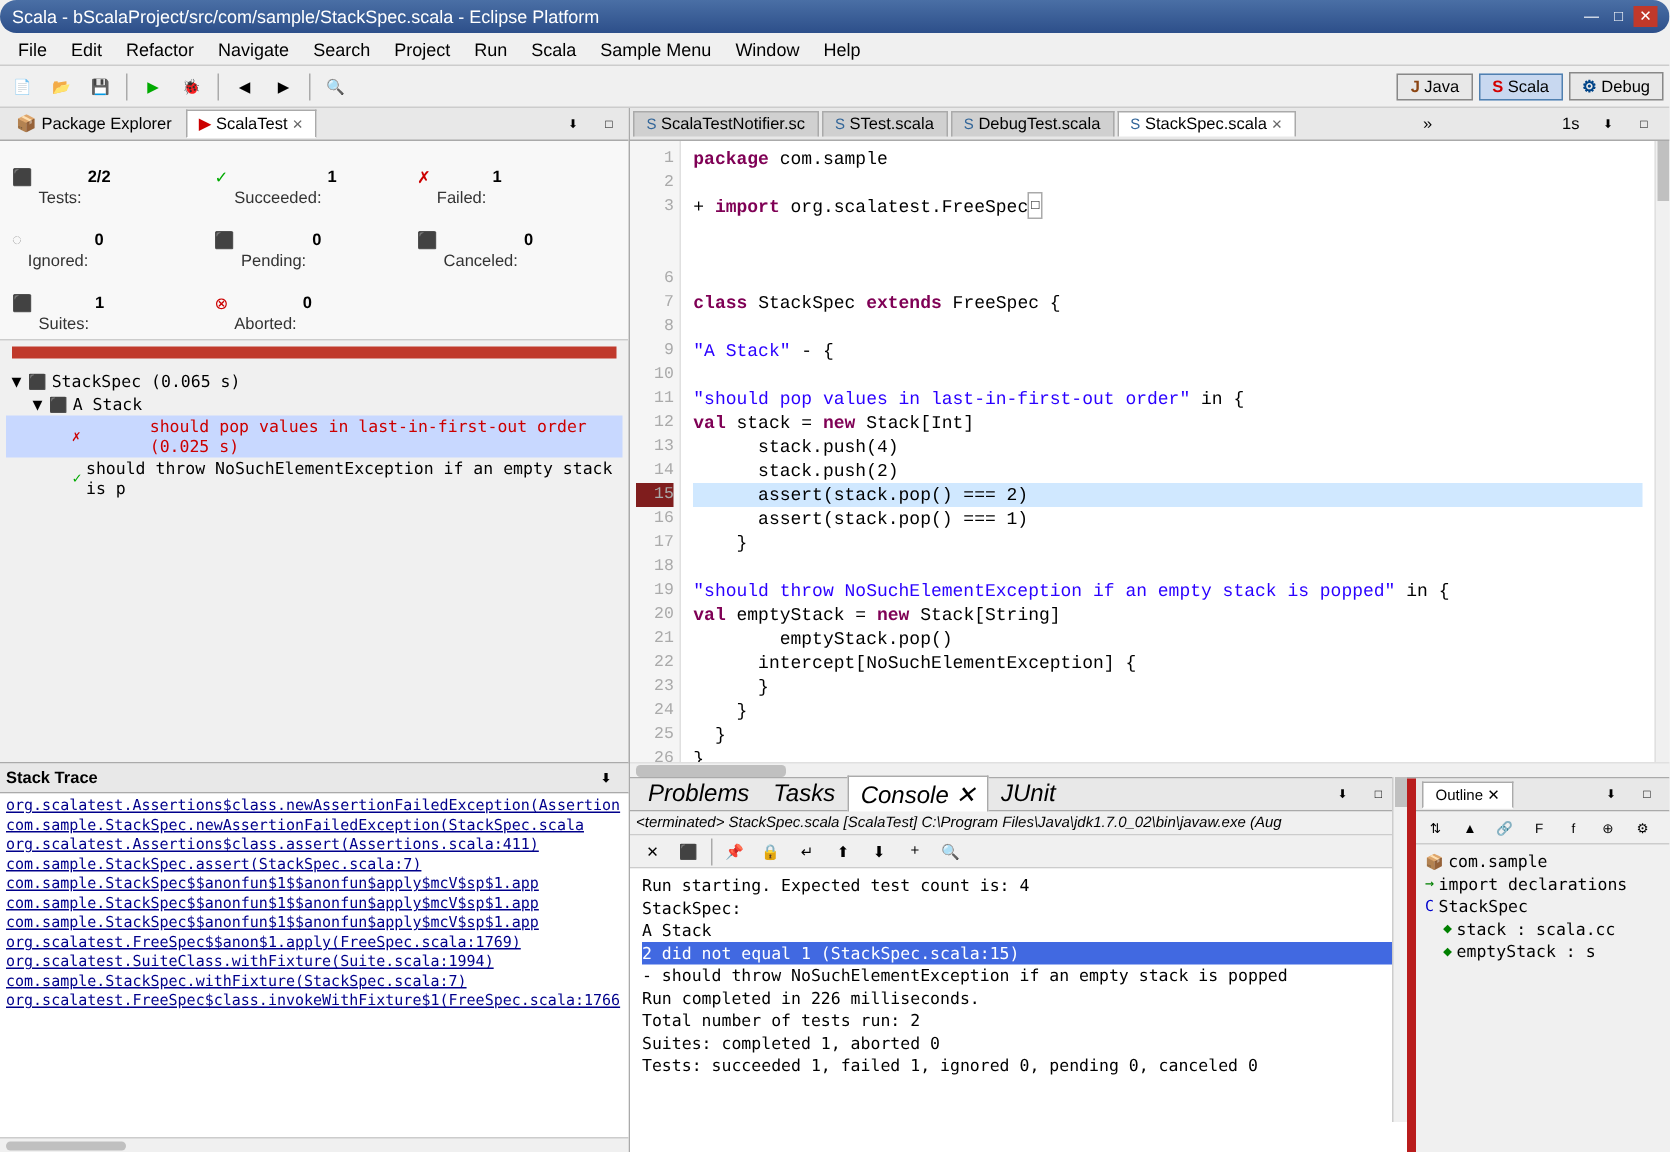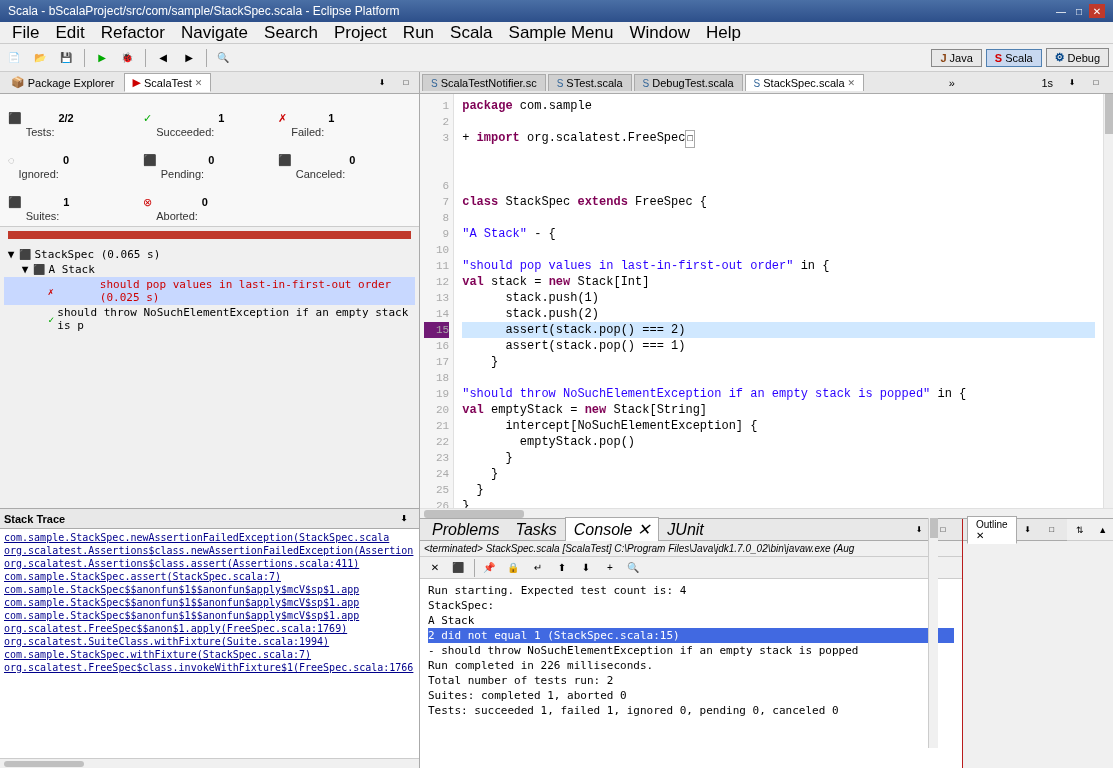--- a/index.html
+++ b/index.html
@@ -1,26 +1,26 @@
 <!DOCTYPE html>
 <html><head>
   <meta charset="utf-8">
   <style>
     * { box-sizing: border-box; margin: 0; padding: 0; }
     body { font-family: 'Segoe UI', Tahoma, sans-serif; font-size: 11px; background: #f0f0f0; color: #000; overflow: hidden; width: 1113px; height: 768px; }
     
     
-    #title-bar { background: linear-gradient(to bottom, #4a6fa5, #2d4f8a); color: #fff; height: 22px; display: flex; align-items: center; padding: 0 8px; font-size: 12px; }
+    #title-bar { background: linear-gradient(to bottom, #4a6fa5, #2d4f8a); color: #fff; height: 22px; display: flex; align-items: center; padding: 0 8px; font-size: 12px; border-radius: 11px; }
     #title-bar-controls { margin-left: auto; display: flex; gap: 2px; }
     .title-btn { width: 16px; height: 14px; display: flex; align-items: center; justify-content: center; cursor: pointer; font-size: 10px; color: #fff; }
     .title-btn.close { background: #c0392b; }
     
     
     #menu-bar { background: #f0f0f0; border-bottom: 1px solid #ccc; height: 22px; display: flex; align-items: center; padding: 0 4px; }
-    .menu-item { padding: 2px 8px; font-size: 17px; cursor: pointer; }
+    .menu-item { padding: 2px 8px; font-size: 12px; cursor: pointer; }
     
     
     #toolbar { background: #f0f0f0; border-bottom: 1px solid #ccc; height: 28px; display: flex; align-items: center; padding: 2px 4px; gap: 4px; }
     .tb-btn { width: 22px; height: 22px; display: flex; align-items: center; justify-content: center; cursor: pointer; border: 1px solid transparent; font-size: 10px; }
     .tb-sep { width: 1px; height: 18px; background: #aaa; margin: 0 2px; }
     .tb-right { margin-left: auto; display: flex; align-items: center; gap: 4px; }
     .perspective-btn { padding: 2px 8px; border: 1px solid #888; background: #e8e8e8; cursor: pointer; font-size: 11px; display: flex; align-items: center; gap: 3px; }
     .perspective-btn.active { background: #c8d8f0; border-color: #5080b0; }
     
     
@@ -68,21 +68,21 @@
     .editor-tab { padding: 2px 8px; font-size: 11px; cursor: pointer; border: 1px solid #aaa; border-bottom: none; background: #d0d0d0; display: flex; align-items: center; gap: 3px; margin-right: 2px; }
     .editor-tab.active { background: #fff; z-index: 1; }
     .editor-tab-close { font-size: 9px; cursor: pointer; color: #666; }
     .editor-tab-more { margin-left: auto; padding: 2px 6px; cursor: pointer; }
     
     
     #code-editor { flex: 1; display: flex; overflow: hidden; background: #fff; font-family: 'Courier New', monospace; font-size: 12px; }
     #line-numbers { background: #f5f5f5; border-right: 1px solid #e0e0e0; padding: 4px 4px; text-align: right; color: #aaa; font-size: 11px; min-width: 30px; overflow: hidden; }
     .line-num { height: 16px; display: flex; align-items: center; justify-content: flex-end; }
     #code-content { flex: 1; padding: 4px 8px; overflow: auto; font-size: 12px; line-height: 16px; }
-    .code-line { height: 16px; white-space: pre; display: flex; align-items: flex-start; }
+    .code-line { height: 16px; white-space: pre; display: flex; align-items: flex-end; }
     .code-line.highlighted { background: #d0e8ff; }
     
     
     .kw { color: #7f0055; font-weight: bold; }
     .str { color: #2a00ff; }
     
     
     #bottom-area { height: 250px; display: flex; border-top: 1px solid #aaa; }
     
     
@@ -90,21 +90,21 @@
     #console-tabs { background: #e8e8e8; border-bottom: 1px solid #aaa; height: 22px; display: flex; align-items: center; padding: 0 4px; }
     .console-tab { padding: 2px 8px; font-size: 16px; cursor: pointer; font-style: italic; }
     .console-tab.active { background: #fff; border: 1px solid #aaa; border-bottom: 1px solid #fff; }
     #console-header { background: #f0f0f0; border-bottom: 1px solid #ccc; padding: 2px 4px; font-size: 10px; display: flex; align-items: center; gap: 4px; }
     #console-toolbar { background: #f0f0f0; border-bottom: 1px solid #ccc; height: 22px; display: flex; align-items: center; padding: 0 4px; gap: 2px; }
     #console-content { flex: 1; overflow: auto; padding: 4px 8px; font-family: monospace; font-size: 11px; background: #fff; }
     .console-line { white-space: nowrap; line-height: 15px; }
     .console-highlighted { background: #4169e1; color: #fff; }
     
     
-    #outline-panel { width: 151px; border-left: 1px solid #b91c1c; display: flex; }
+    #outline-panel { width: 175px; border-left: 6px solid #b91c1c; display: flex; flex-direction: column; }
     #outline-tabs { background: #e8e8e8; border-bottom: 1px solid #aaa; height: 22px; display: flex; align-items: center; padding: 0 4px; }
     #outline-content { flex: 1; overflow: auto; padding: 4px; font-size: 11px; font-family: monospace; }
     .outline-item { padding: 1px 2px; display: flex; align-items: center; gap: 3px; cursor: pointer; }
     
     
     ::-webkit-scrollbar { width: 8px; height: 8px; }
     ::-webkit-scrollbar-track { background: #f0f0f0; }
     ::-webkit-scrollbar-thumb { background: #c0c0c0; }
   </style>
 </head>
@@ -258,22 +258,22 @@
     </div>
 
     <div id="left-bottom">
       <div id="left-bottom-header">
         <span>Stack Trace</span>
         <div style="margin-left:auto; display:flex; gap:2px;">
           <div class="tb-btn" style="font-size:8px;">⬇</div>
         </div>
       </div>
       <div id="stack-trace">
+        <div class="stack-line">org.scalatest.Assertions$class.newAssertionFailedException(Assertion</div>
         <div class="stack-line">com.sample.StackSpec.newAssertionFailedException(StackSpec.scala</div>
-        <div class="stack-line">org.scalatest.Assertions$class.newAssertionFailedException(Assertion</div>
         <div class="stack-line">org.scalatest.Assertions$class.assert(Assertions.scala:411)</div>
         <div class="stack-line">com.sample.StackSpec.assert(StackSpec.scala:7)</div>
         <div class="stack-line">com.sample.StackSpec$$anonfun$1$$anonfun$apply$mcV$sp$1.app</div>
         <div class="stack-line">com.sample.StackSpec$$anonfun$1$$anonfun$apply$mcV$sp$1.app</div>
         <div class="stack-line">com.sample.StackSpec$$anonfun$1$$anonfun$apply$mcV$sp$1.app</div>
         <div class="stack-line">org.scalatest.FreeSpec$$anon$1.apply(FreeSpec.scala:1769)</div>
         <div class="stack-line">org.scalatest.SuiteClass.withFixture(Suite.scala:1994)</div>
         <div class="stack-line">com.sample.StackSpec.withFixture(StackSpec.scala:7)</div>
         <div class="stack-line">org.scalatest.FreeSpec$class.invokeWithFixture$1(FreeSpec.scala:1766</div>
       </div>
@@ -323,21 +323,21 @@
           <div class="line-num"></div>
           <div class="line-num">6</div>
           <div class="line-num">7</div>
           <div class="line-num">8</div>
           <div class="line-num">9</div>
           <div class="line-num">10</div>
           <div class="line-num">11</div>
           <div class="line-num">12</div>
           <div class="line-num">13</div>
           <div class="line-num">14</div>
-          <div class="line-num" style="background:#701a75;padding-left:12px;">15</div>
+          <div class="line-num" style="background:#7f1d1d;padding-left:12px;">15</div>
           <div class="line-num">16</div>
           <div class="line-num">17</div>
           <div class="line-num">18</div>
           <div class="line-num">19</div>
           <div class="line-num">20</div>
           <div class="line-num">21</div>
           <div class="line-num">22</div>
           <div class="line-num">23</div>
           <div class="line-num">24</div>
           <div class="line-num">25</div>
@@ -349,30 +349,30 @@
           <div class="code-line">+ <span class="kw">import</span> org.scalatest.FreeSpec<span style="border:1px solid #aaa;font-size:9px;padding:0 1px;">□</span></div>
           <div class="code-line"></div>
           <div class="code-line"></div>
           <div class="code-line"></div>
           <div class="code-line"><span class="kw">class</span> StackSpec <span class="kw">extends</span> FreeSpec {</div>
           <div class="code-line"></div>
           <div class="code-line">  <span class="str">"A Stack"</span> - {</div>
           <div class="code-line"></div>
           <div class="code-line">    <span class="str">"should pop values in last-in-first-out order"</span> in {</div>
           <div class="code-line">      <span class="kw">val</span> stack = <span class="kw">new</span> Stack[Int]</div>
-          <div class="code-line">      stack.push(1)</div>
+          <div class="code-line">      stack.push(4)</div>
           <div class="code-line">      stack.push(2)</div>
           <div class="code-line highlighted">      assert(stack.pop() === 2)</div>
           <div class="code-line">      assert(stack.pop() === 1)</div>
           <div class="code-line">    }</div>
           <div class="code-line"></div>
           <div class="code-line">    <span class="str">"should throw NoSuchElementException if an empty stack is popped"</span> in {</div>
           <div class="code-line">      <span class="kw">val</span> emptyStack = <span class="kw">new</span> Stack[String]</div>
+          <div class="code-line">        emptyStack.pop()</div>
           <div class="code-line">      intercept[NoSuchElementException] {</div>
-          <div class="code-line">        emptyStack.pop()</div>
           <div class="code-line">      }</div>
           <div class="code-line">    }</div>
           <div class="code-line">  }</div>
           <div class="code-line">}</div>
         </div>
         <div style="width:10px; background:#f0f0f0; border-left:1px solid #e0e0e0;">
           <div style="width:8px; height:40px; background:#c0c0c0; margin:0 1px;"></div>
         </div>
       </div>
 

